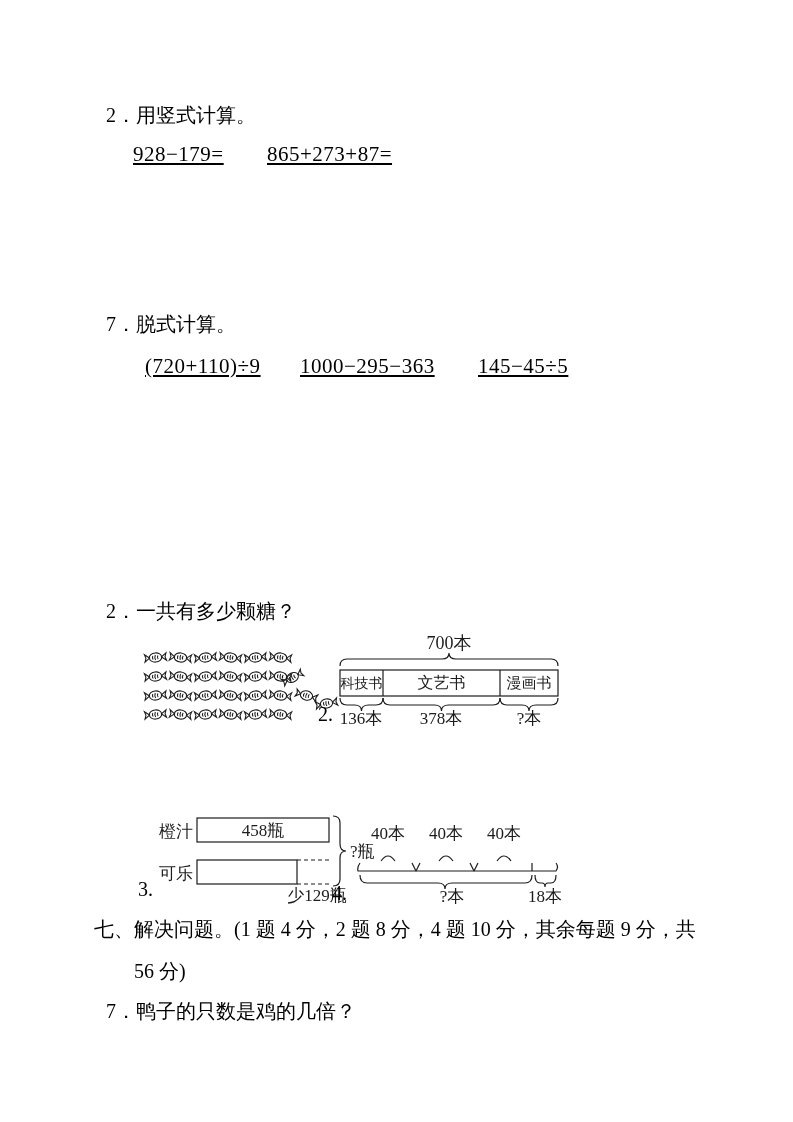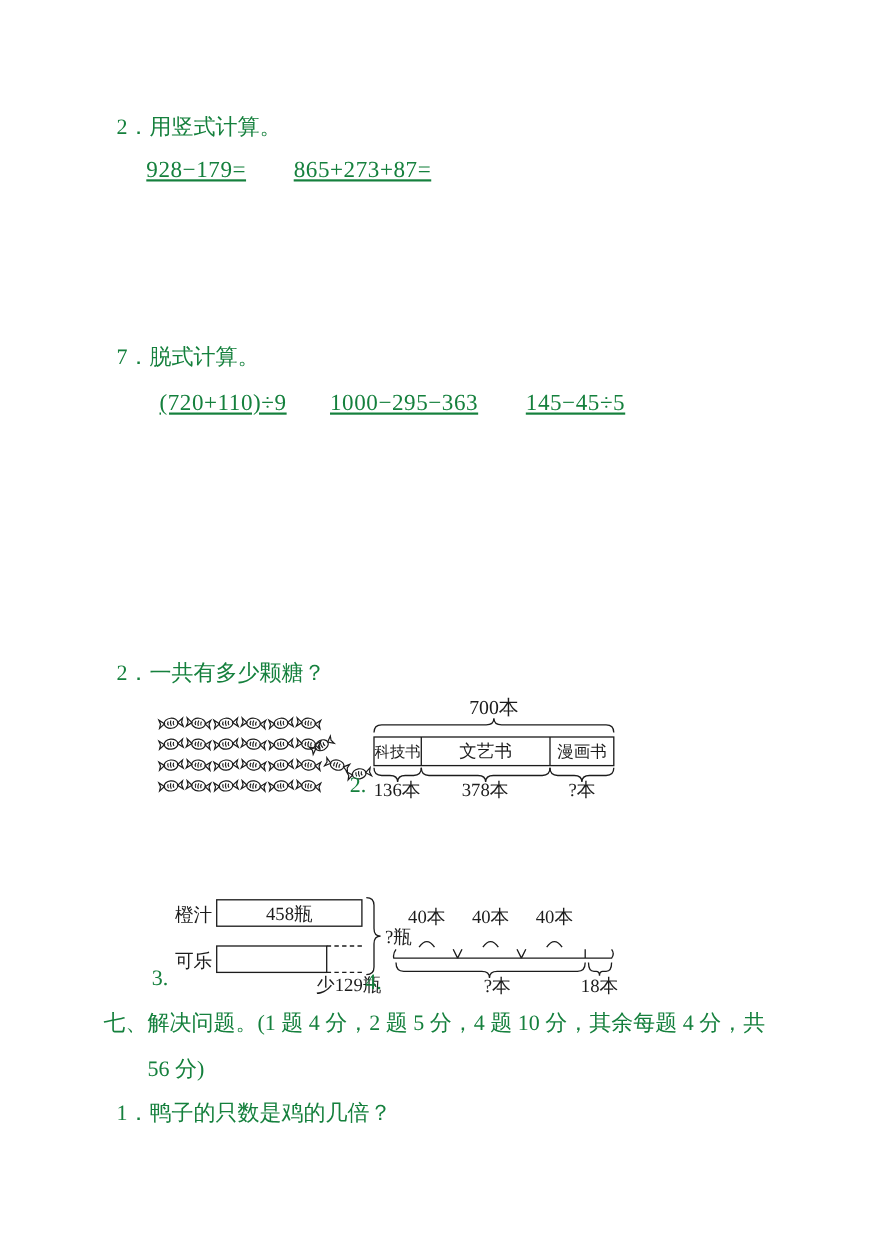--- a/index.html
+++ b/index.html
@@ -1,18 +1,18 @@
 <!DOCTYPE html>
 <html><head>
 <meta charset="utf-8">
 <style>
   html,body{margin:0;padding:0;background:#ffffff;}
   .page{
     position:relative;width:793px;height:1122px;background:#ffffff;
-    font-family:"Liberation Serif","DejaVu Serif",serif;color:#15803d;
+    font-family:"Liberation Serif","DejaVu Serif",serif;color:#000000;
     overflow:hidden;
   }
   .abs{position:absolute;white-space:nowrap;}
   .heading{font-size:20px;}
   .eq{font-size:21px;letter-spacing:0.5px;text-decoration:underline;}
   .qnum{font-size:20px;}
   .candy-rows{display:flex;flex-direction:column;gap:4px;}
   .candy-row{display:flex;height:15px;}
   .candy{display:inline-block;width:25px;height:15px;line-height:0;}
   .tilt-a{transform:rotate(6deg);}
@@ -310,17 +310,17 @@
     <path class="stroke" d="M8,40 Q5,44 6,48 L204,48 Q207,44 204,40"></path>
     <path class="stroke" d="M60,40 L64,48 M68,40 L64,48"></path>
     <path class="stroke" d="M118,40 L122,48 M126,40 L122,48"></path>
     <path class="stroke" d="M180,40 L180,48"></path>
     <path class="stroke" d="M8,52 Q8,60 15,60 L86,60 Q93,60 93,66 Q93,60 100,60 L173,60 Q180,60 180,52"></path>
     <text x="100" y="79" text-anchor="middle" font-size="17">?本</text>
     <path class="stroke" d="M183,52 Q183,60 188,60 L190,60 Q193,60 193,64 Q193,60 196,60 L199,60 Q204,60 204,52"></path>
     <text x="193" y="79" text-anchor="middle" font-size="17">18本</text>
   </svg>
 
-  <div class="abs heading" style="left:94px;top:916px">七、解决问题。(1 题 4 分，2 题 5 分，4 题 10 分，其余每题 4 分，共</div>
+  <div class="abs heading" style="left:94px;top:916px">七、解决问题。(1 题 4 分，2 题 8 分，4 题 10 分，其余每题 9 分，共</div>
   <div class="abs heading" style="left:134px;top:958px">56 分)</div>
-  <div class="abs heading" style="left:106px;top:998px">1．鸭子的只数是鸡的几倍？</div>
+  <div class="abs heading" style="left:106px;top:998px">7．鸭子的只数是鸡的几倍？</div>
 
 </div>
 
 </body></html>

